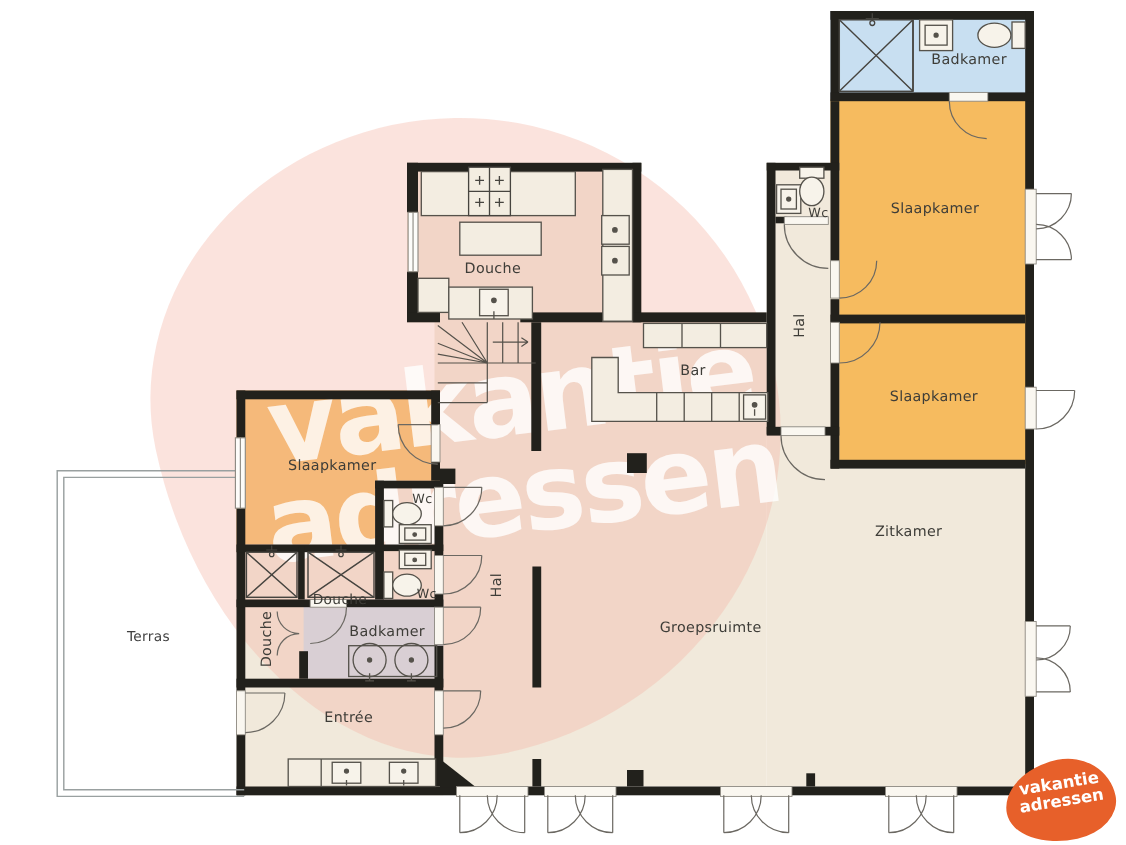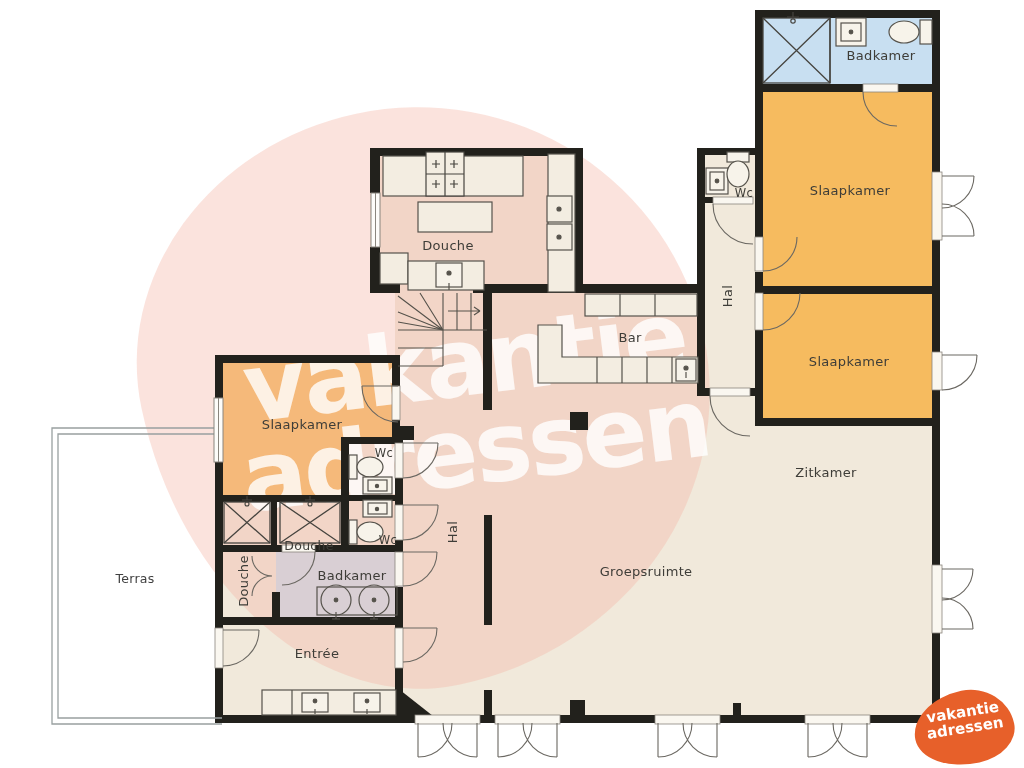--- a/index.html
+++ b/index.html
@@ -302,21 +302,21 @@
     </g>
   </svg>
 
   <div class="lbl" style="left:881px;top:55px">Badkamer</div>
   <div class="lbl" style="left:850px;top:190px">Slaapkamer</div>
   <div class="lbl sm" style="left:744px;top:193px">Wc</div>
   <div class="lbl rot" style="left:727px;top:296px">Hal</div>
   <div class="lbl" style="left:849px;top:361px">Slaapkamer</div>
   <div class="lbl" style="left:448px;top:245px">Douche</div>
   <div class="lbl" style="left:630px;top:337px">Bar</div>
-  <div class="lbl" style="left:826px;top:472px">Zitkamer</div>
+  <div class="lbl" style="left:826px;top:484px">Zitkamer</div>
   <div class="lbl" style="left:646px;top:571px">Groepsruimte</div>
   <div class="lbl" style="left:302px;top:424px">Slaapkamer</div>
   <div class="lbl sm" style="left:384px;top:453px">Wc</div>
   <div class="lbl sm" style="left:388px;top:540px">Wc</div>
   <div class="lbl md" style="left:309px;top:545px">Douche</div>
   <div class="lbl rot" style="left:243px;top:581px">Douche</div>
   <div class="lbl" style="left:352px;top:575px">Badkamer</div>
   <div class="lbl rot" style="left:452px;top:532px">Hal</div>
   <div class="lbl" style="left:317px;top:653px">Entrée</div>
   <div class="lbl terras-lbl" style="left:135px;top:578px">Terras</div>

